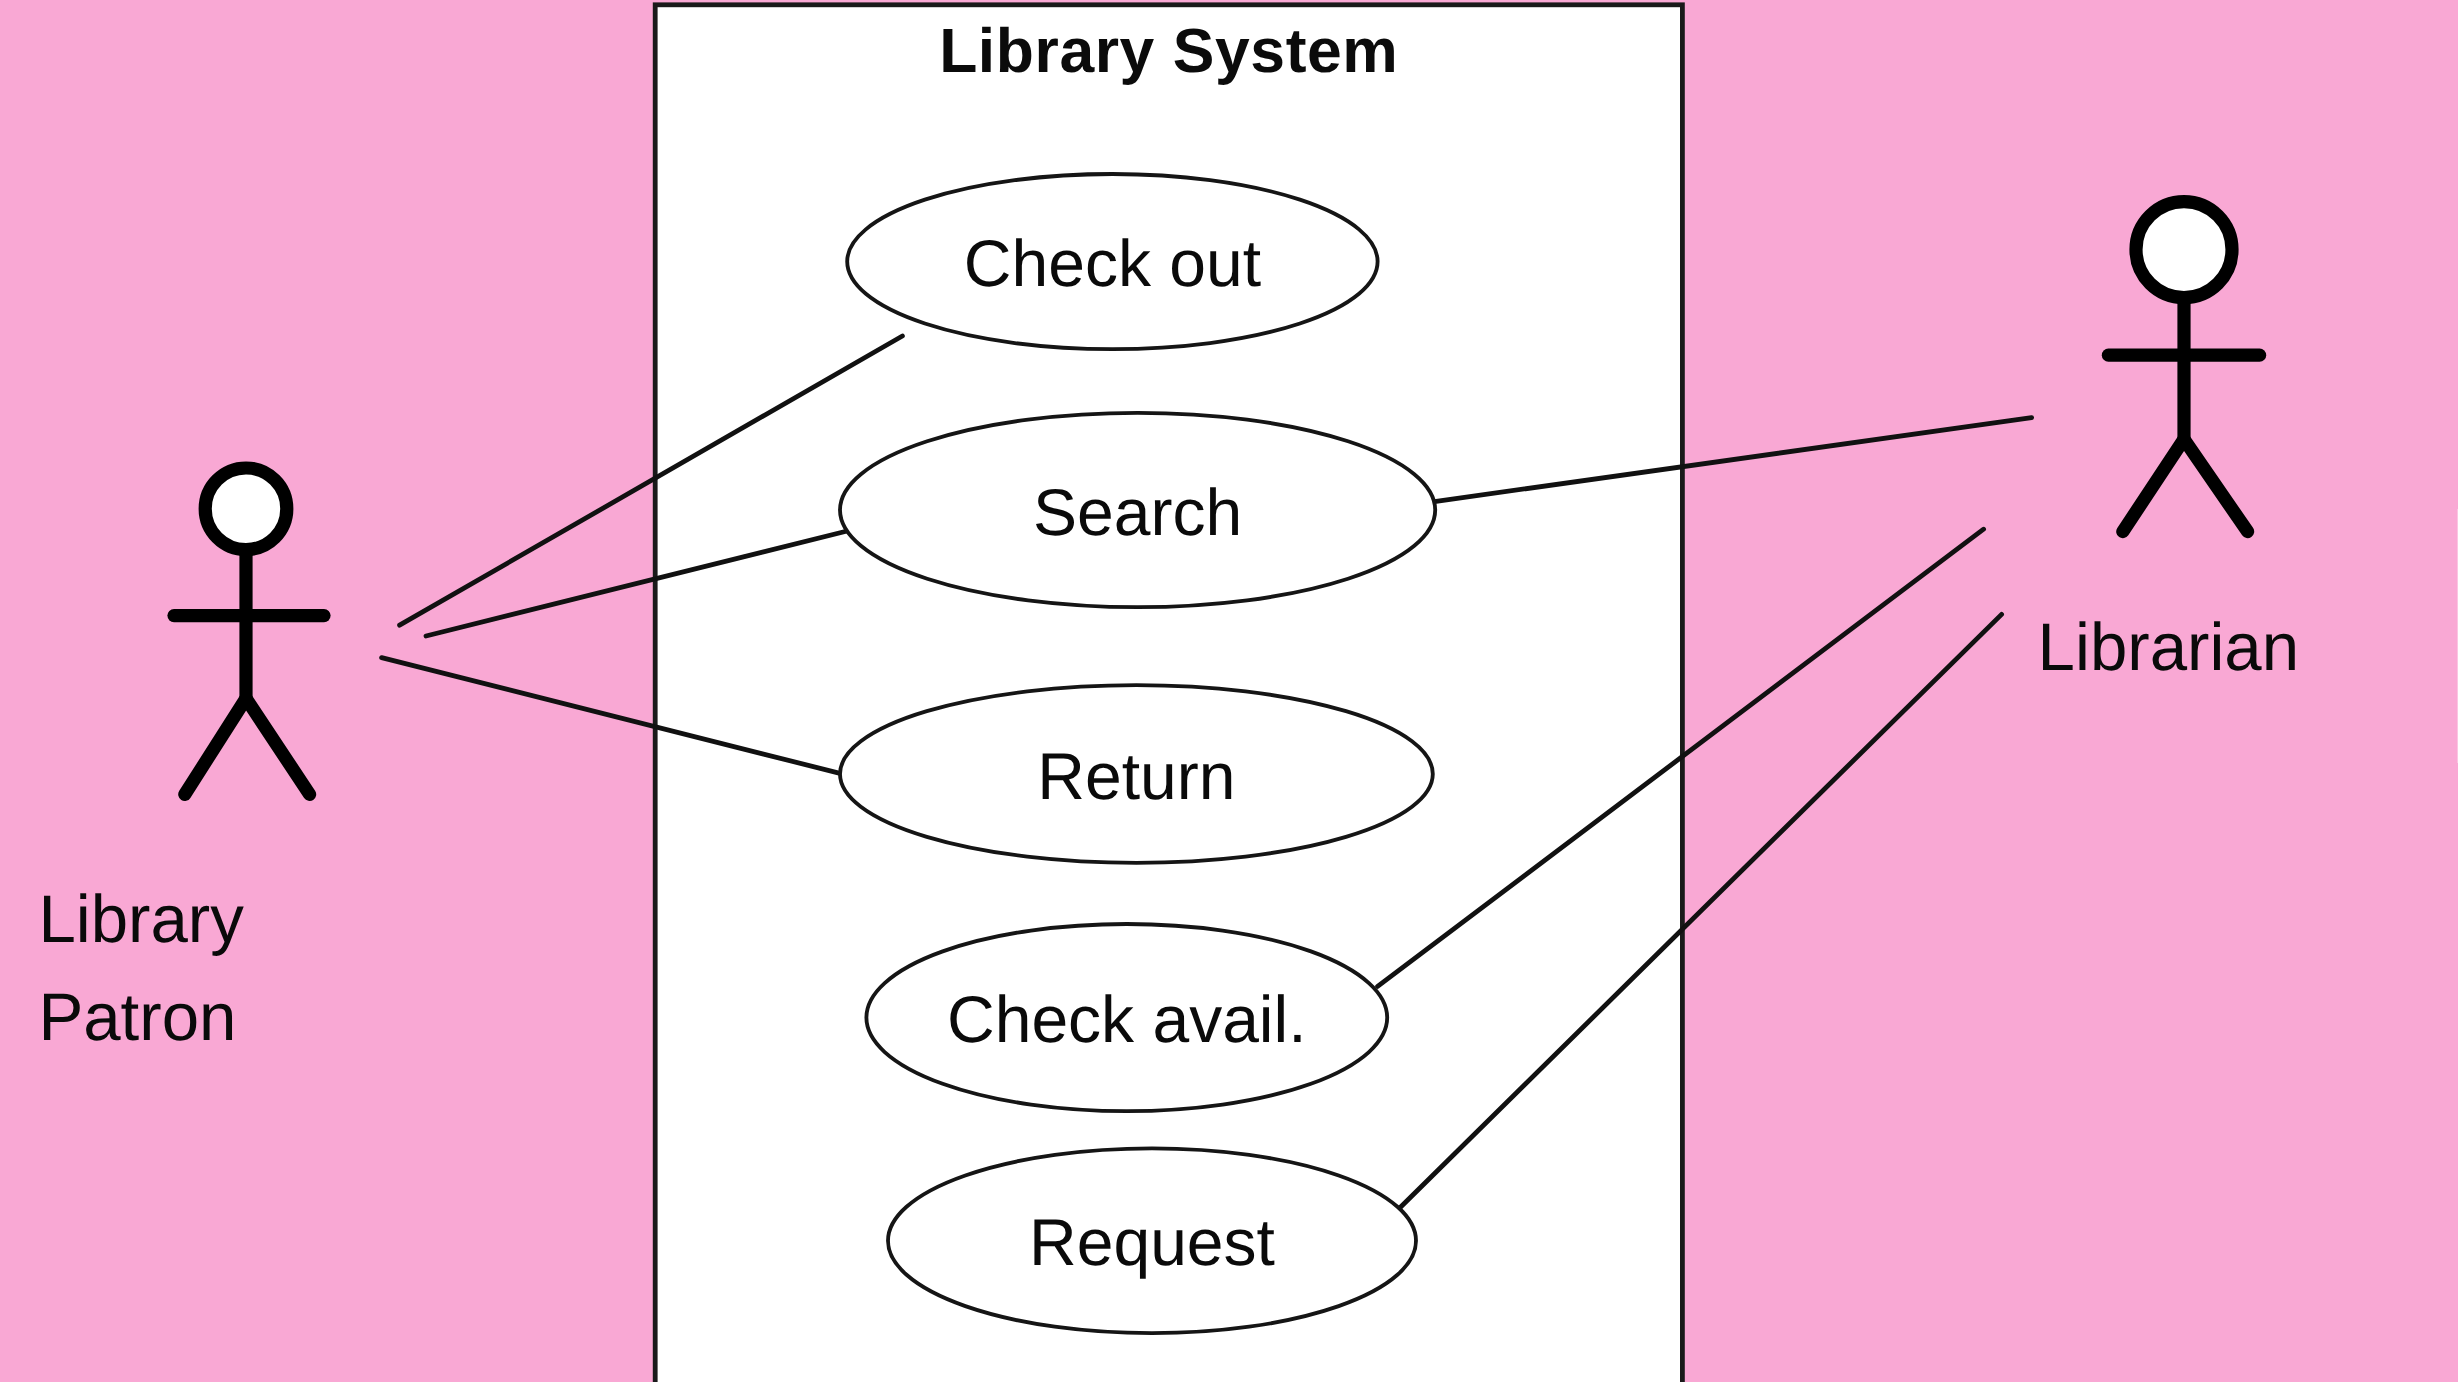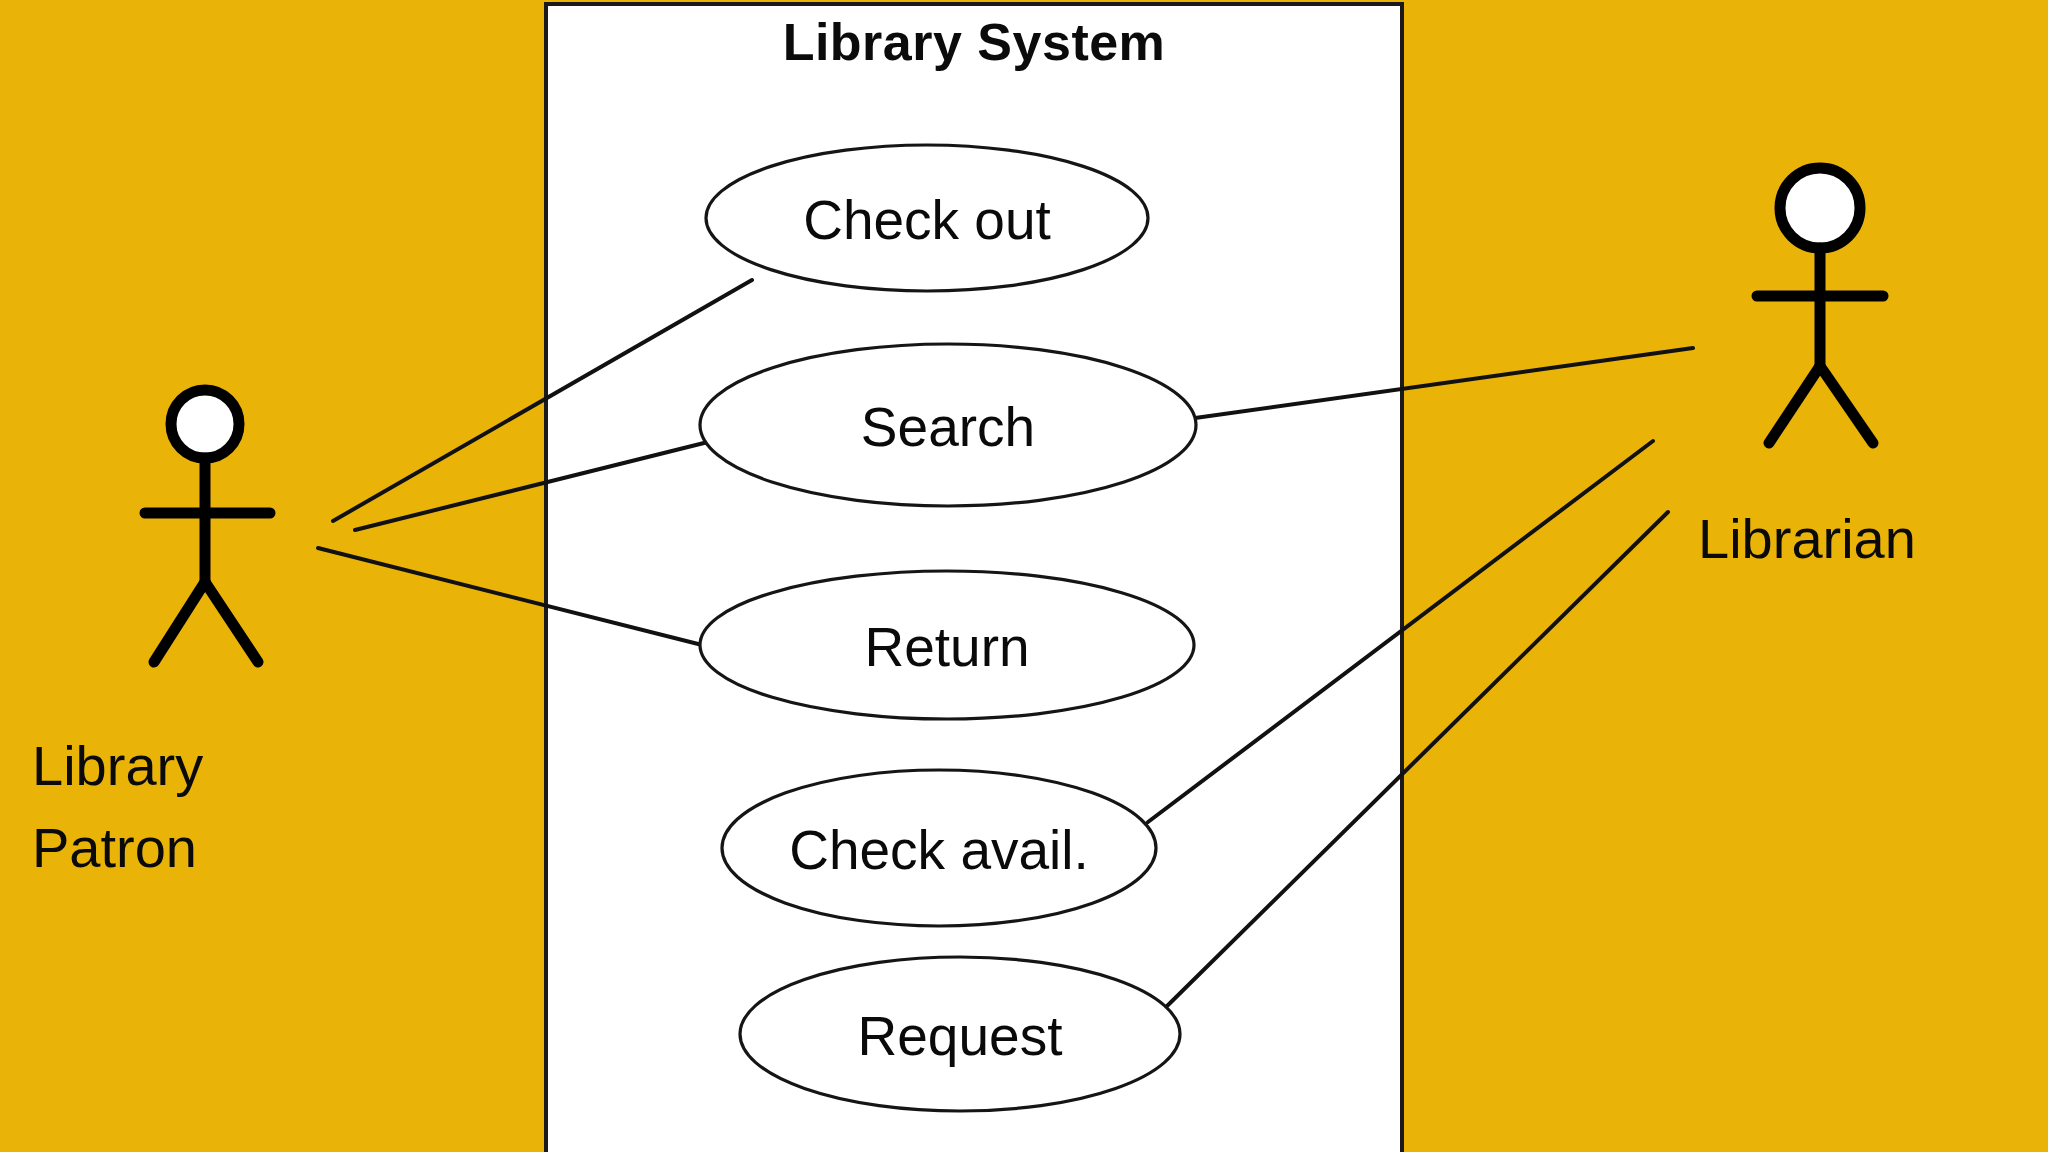--- a/index.html
+++ b/index.html
@@ -14,21 +14,21 @@
     overflow: hidden;
     font-family: "Liberation Sans", sans-serif;
     position: relative;
   }
   #diagram-root {
     position: absolute;
     left: 0;
     top: 0;
     width: 2048px;
     height: 1152px;
-    background: #eab308;
+    background: #f9a8d4;
   }
   svg.diagram {
     display: block;
     width: 2048px;
     height: 1152px;
   }
   .boundary-rect {
     fill: #ffffff;
     stroke: #1a1a1a;
     stroke-width: 4;

